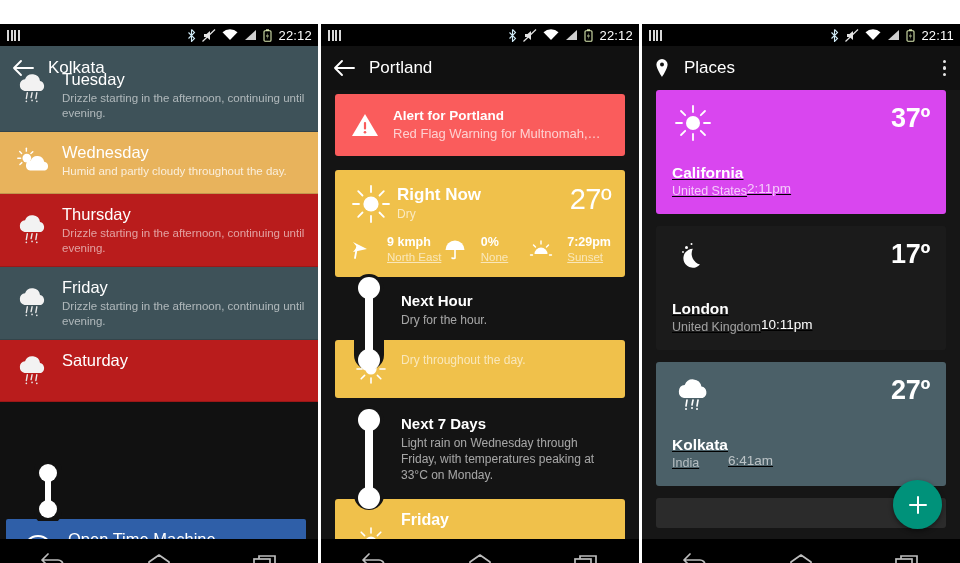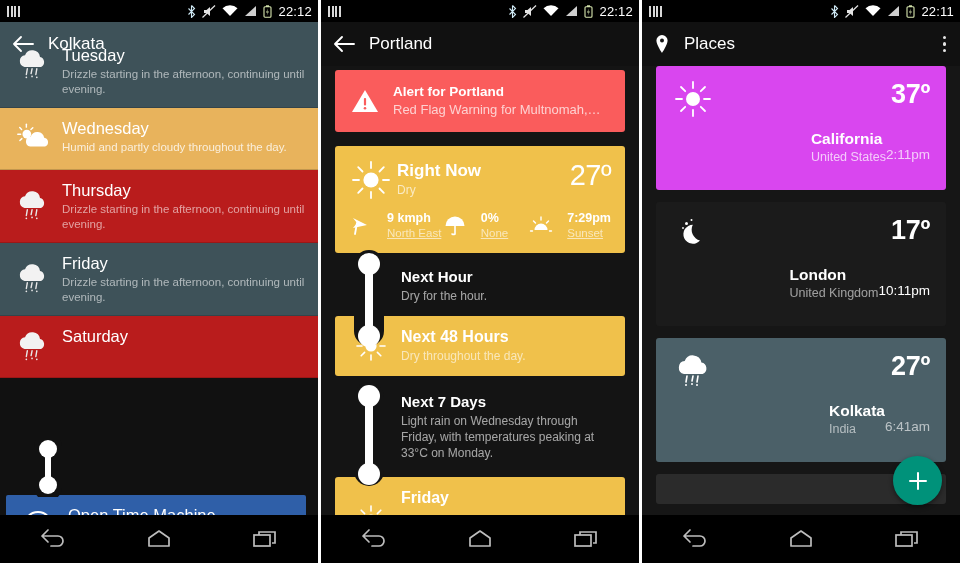--- a/index.html
+++ b/index.html
@@ -7,20 +7,21 @@
     width: 960px; height: 563px;
     background: #ffffff;
     font-family: "Liberation Sans", sans-serif;
     overflow: hidden;
   }
   .screen {
     position: relative;
     width: 960px; height: 490px;
     display: flex;
     background: #ffffff;
+    margin-top: 24px;
   }
 
   
   .panel {
     position: relative;
     width: 318px; height: 563px;
     background: #111111;
     overflow: hidden;
     flex: 0 0 auto;
   }
@@ -147,21 +148,21 @@
   .place-card {
     margin: 0 14px 12px 14px; border-radius: 3px;
     padding: 12px 16px 12px 16px; position: relative; height: 124px;
   }
   .place-card.amber { background: #d946ef; }
   .place-card.night { background: #1b1b1b; }
   .place-card.rain  { background: #4b6068; }
   .pc-top { display: flex; align-items: flex-start; justify-content: space-between; }
   .pc-ico { width: 42px; height: 42px; }
   .pc-temp { color: #ffffff; font-size: 27px; font-weight: bold; line-height: 32px; letter-spacing: -0.3px; }
-  .pc-bot { display: flex; align-items: flex-end; justify-content: flex-end; position: absolute; left: 16px; right: 16px; bottom: 24px; }
+  .pc-bot { display: flex; align-items: flex-end; justify-content: flex-start; position: absolute; left: 16px; right: 16px; bottom: 14px; text-decoration: underline; }
   .pc-city { color: #ffffff; font-size: 15.5px; font-weight: bold; line-height: 20px; }
   .pc-country { color: rgba(255,255,255,0.58); font-size: 12.5px; line-height: 17px; }
   .pc-time { color: rgba(255,255,255,0.62); font-size: 13.5px; line-height: 18px; padding-bottom: 2px; }
   .place-card.amber .pc-country, .place-card.amber .pc-time { color: rgba(255,255,255,0.72); }
   .place-card.night .pc-time { color: #ffffff; }
   .partial-card { margin: 0 14px; height: 30px; border-radius: 3px; background: #2b2b2b; }
 
   .fab {
     position: absolute; right: 18px; bottom: 58px;
     width: 49px; height: 49px; border-radius: 50%;
@@ -486,21 +487,20 @@
               <path d="M17 3 V8"></path>
                 <path d="M17 26 V31"></path>
                 <path d="M3 17 H8"></path>
                 <path d="M26 17 H31"></path>
               <path d="M7.2 7.2 L10.6 10.6"></path>
                 <path d="M23.4 23.4 L26.8 26.8"></path>
               <path d="M26.8 7.2 L23.4 10.6"></path>
                 <path d="M10.6 23.4 L7.2 26.8"></path>
             </g>
           </svg>
-          <div class="ti-title amberrow">Next 48 Hours</div>
           <div class="ti-sub">Dry throughout the day.</div>
         </div>
 
         <div class="tl-item plain" style="padding-top:16px;padding-bottom:16px;">
           <div class="ti-title">Next 7 Days</div>
           <div class="ti-sub">Light rain on Wednesday through Friday, with temperatures peaking at 33°C on Monday.</div>
         </div>
 
         <div class="tl-item hl" style="min-height:40px;">
           <svg class="ti-ico" viewBox="0 0 34 34" style="top:26px;transform:none;">

